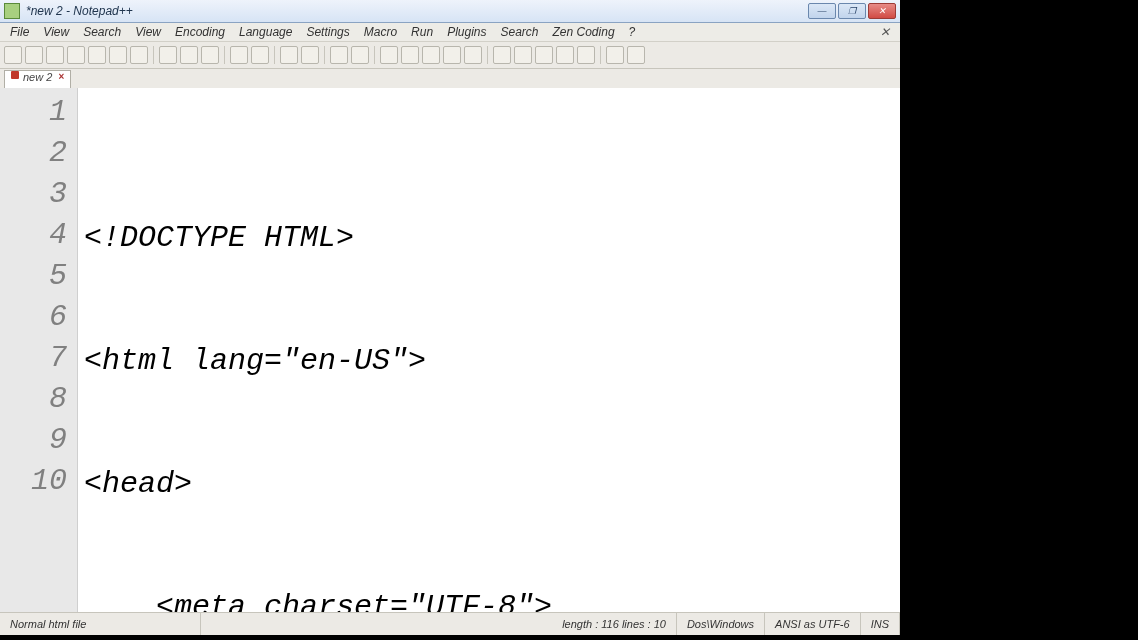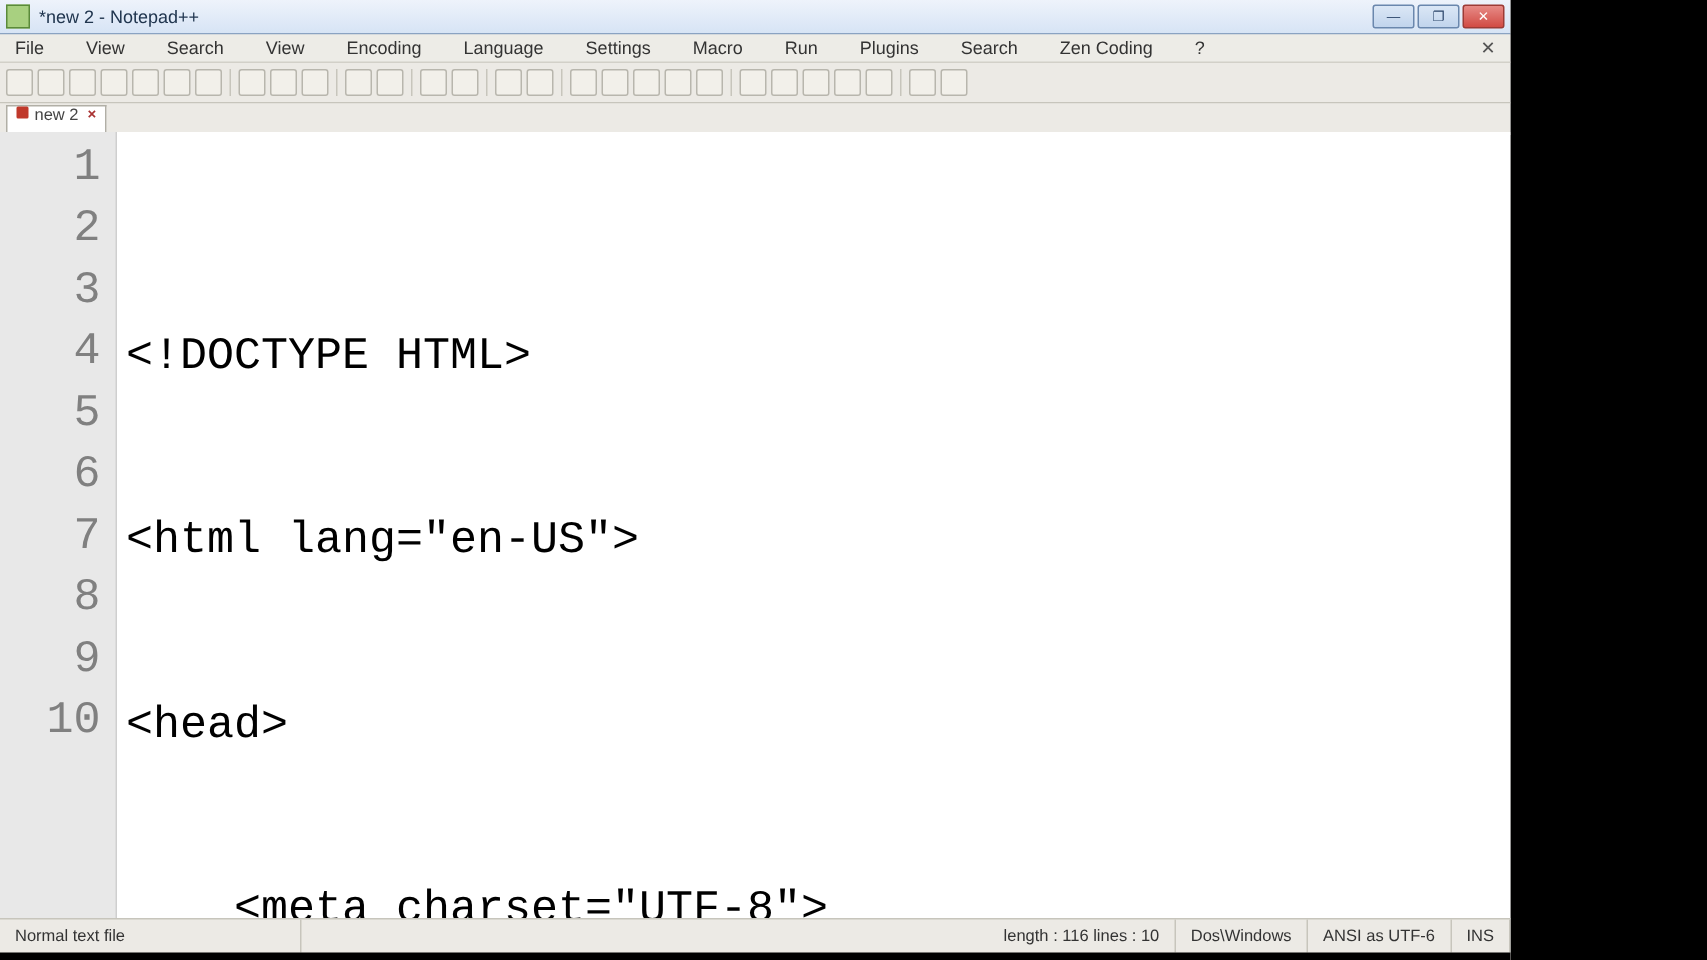--- a/index.html
+++ b/index.html
@@ -1,25 +1,25 @@
 <!DOCTYPE html>
 <html><head>
 <meta charset="utf-8">
 <style>
   html,body{margin:0;padding:0;font-family:"Segoe UI",Tahoma,sans-serif;font-size:12px;background:#000;}
-  .window{width:1007px;height:640px;background:#eceae5;position:relative;overflow:hidden;}
+  .window{width:900px;height:640px;background:#eceae5;position:relative;overflow:hidden;font-style:italic;}
   
   .titlebar{height:22px;background:linear-gradient(#eef3fb,#d7e4f5);display:flex;align-items:center;padding:0 4px;border-bottom:1px solid #8aa3c2;}
   .app-icon{width:14px;height:14px;background:#a8d080;border:1px solid #5a8a3a;margin-right:6px;}
   .title-text{color:#21364f;font-size:12px;flex:1;}
   .win-btns{display:flex;gap:2px;}
   .win-btn{width:26px;height:14px;border:1px solid #6a87ad;background:linear-gradient(#dbe7f6,#c1d4ec);border-radius:2px;display:flex;align-items:center;justify-content:center;font-size:9px;color:#2a4468;}
   .win-btn.close{background:linear-gradient(#e78b87,#d14b44);color:#fff;border-color:#9c3b36;}
   
-  .menubar{height:18px;background:#edece7;display:flex;align-items:center;padding:0 4px;gap:16px;border-bottom:1px solid #d2d0c8;}
+  .menubar{height:18px;background:#edece7;display:flex;align-items:center;padding:0 4px;gap:2px;border-bottom:1px solid #d2d0c8;}
   .menu-item{padding:1px 6px;color:#333;cursor:default;}
   .menu-close{margin-left:auto;padding:0 6px;color:#555;font-size:12px;}
   
   .toolbar{height:26px;background:#eceae5;border-bottom:1px solid #c7c5bc;display:flex;align-items:center;padding:0 4px;gap:3px;}
   .tbtn{width:16px;height:16px;border:1px solid #b8b6ad;background:#f2f0ea;border-radius:2px;}
   .tsep{width:1px;height:18px;background:#c7c5bc;margin:0 2px;}
   
   .tabstrip{height:20px;background:#eceae5;display:flex;align-items:flex-end;padding:0 4px;border-bottom:1px solid #b1afa6;}
   .tab{height:18px;background:#fff;border:1px solid #b1afa6;border-bottom:none;display:flex;align-items:flex-start;padding:0 6px;font-size:11px;color:#444;}
   .tab .dot{width:8px;height:8px;background:#c0392b;border-radius:1px;margin-right:4px;}
@@ -135,21 +135,21 @@
       
       
       
       
       
       
     </div>
   </div>
 
   <div class="statusbar">
-    <div class="sb-cell sb-left">Normal text file</div>
+    <div class="sb-cell sb-left">Normal html file</div>
     <div class="sb-gap"></div>
     <div class="sb-cell">length : 116    lines : 10</div>
     <div class="sb-cell">Dos\Windows</div>
     <div class="sb-cell">ANSI as UTF-6</div>
     <div class="sb-cell">INS</div>
   </div>
 
   <div class="bottom-black"></div>
 </div>
 

